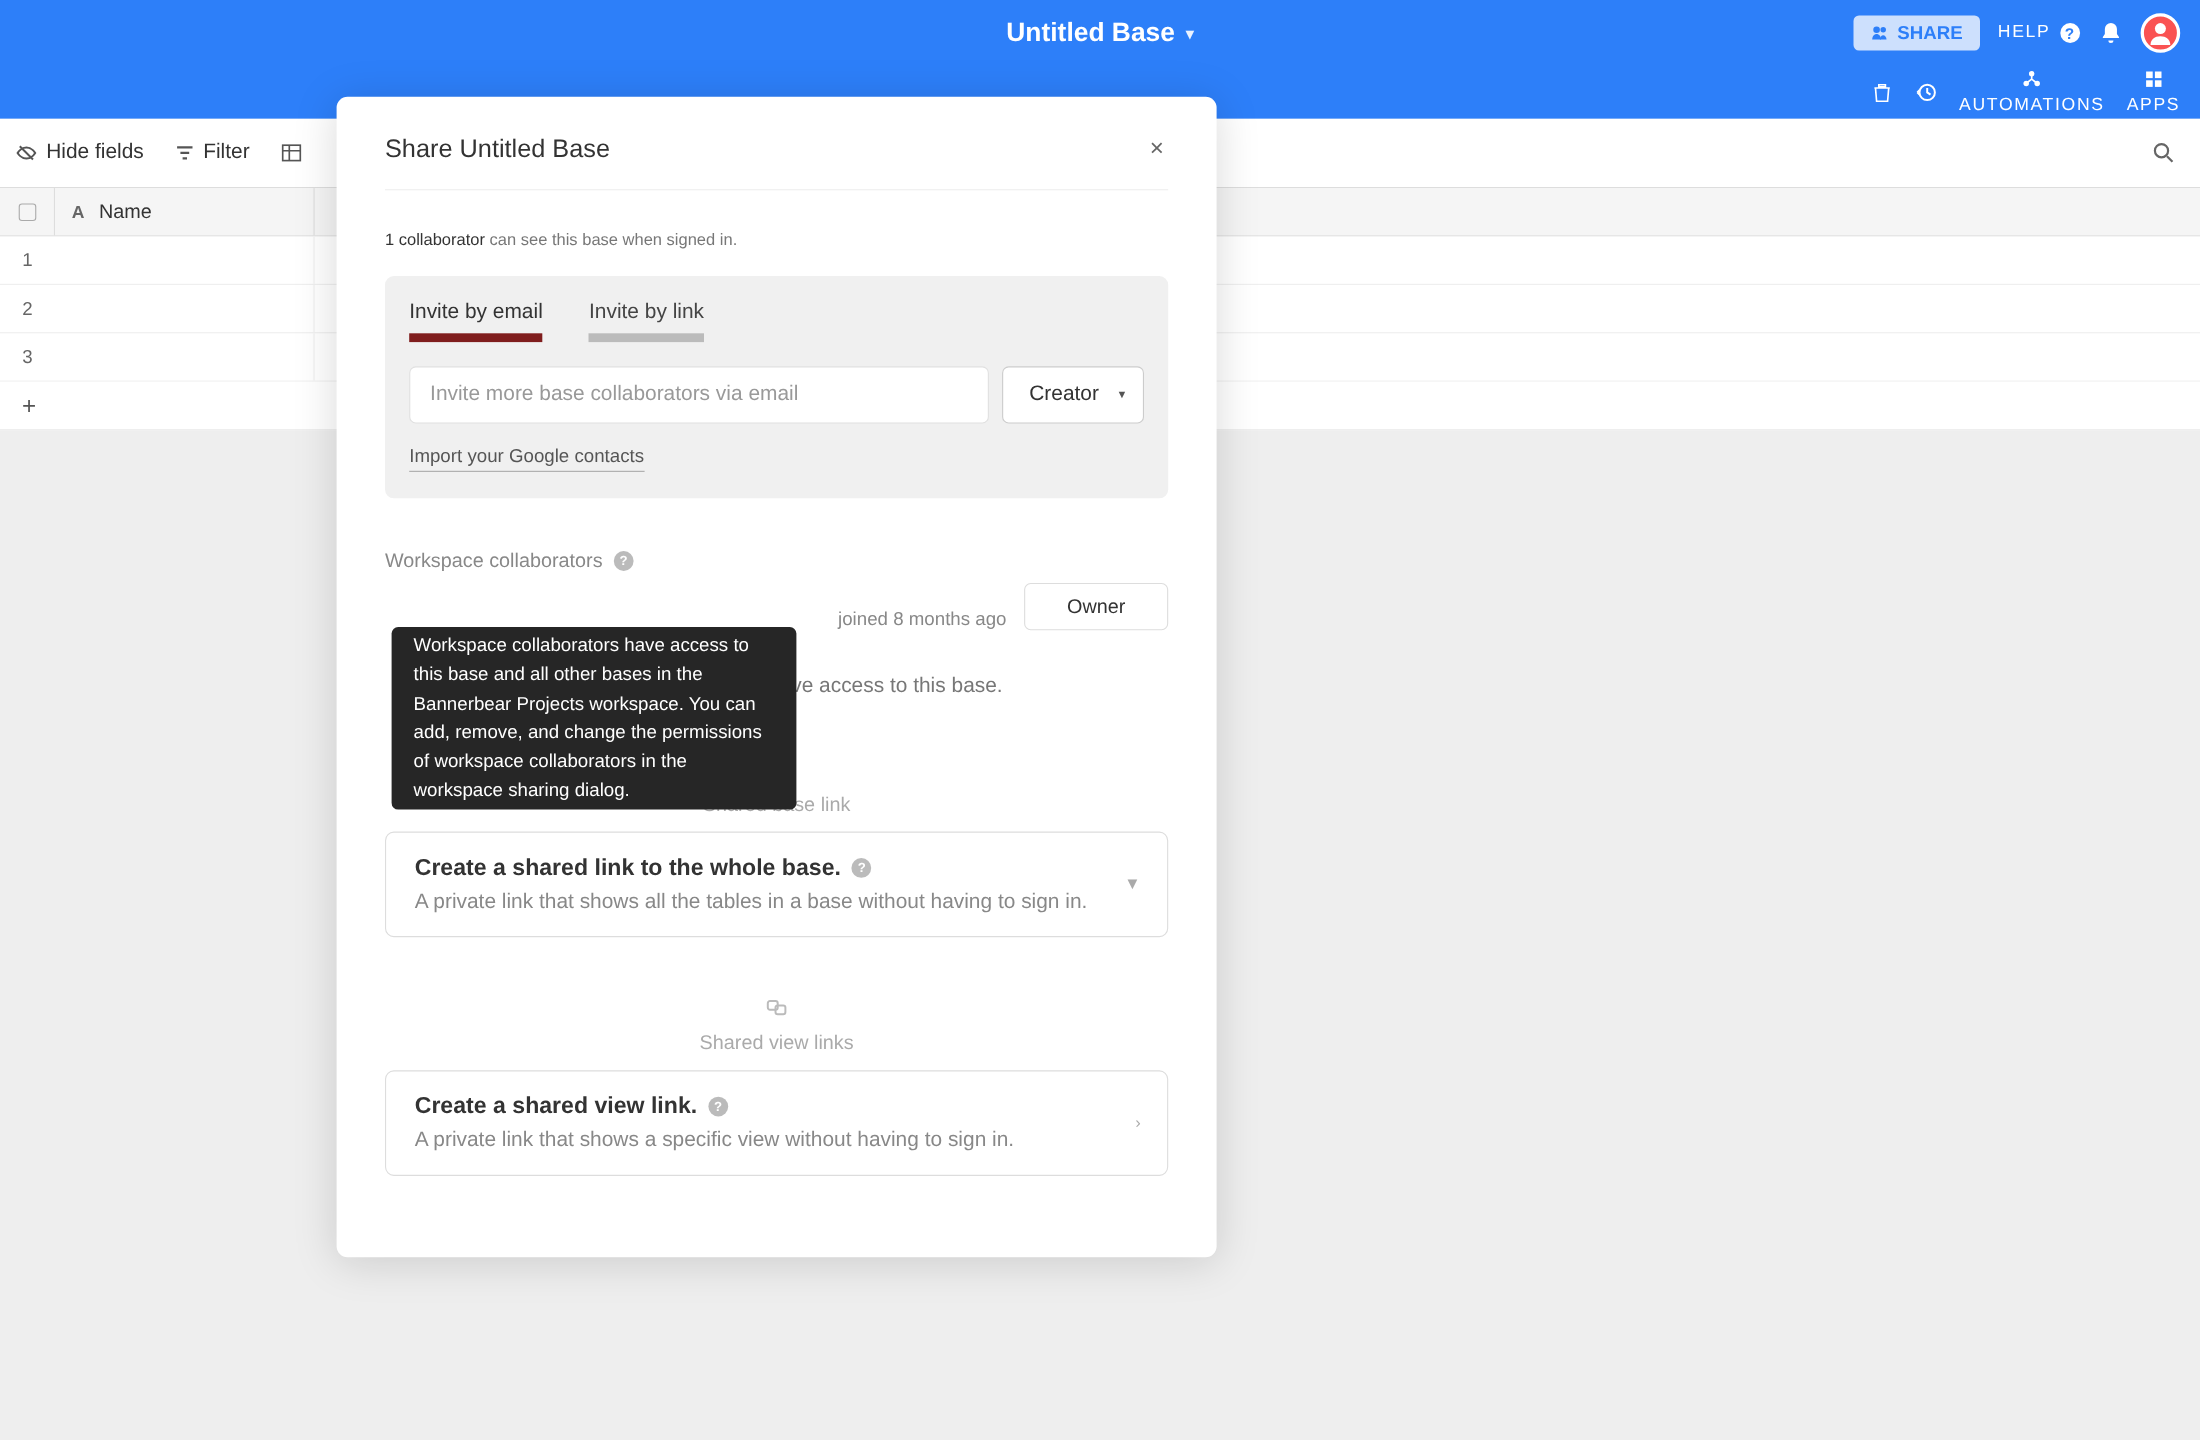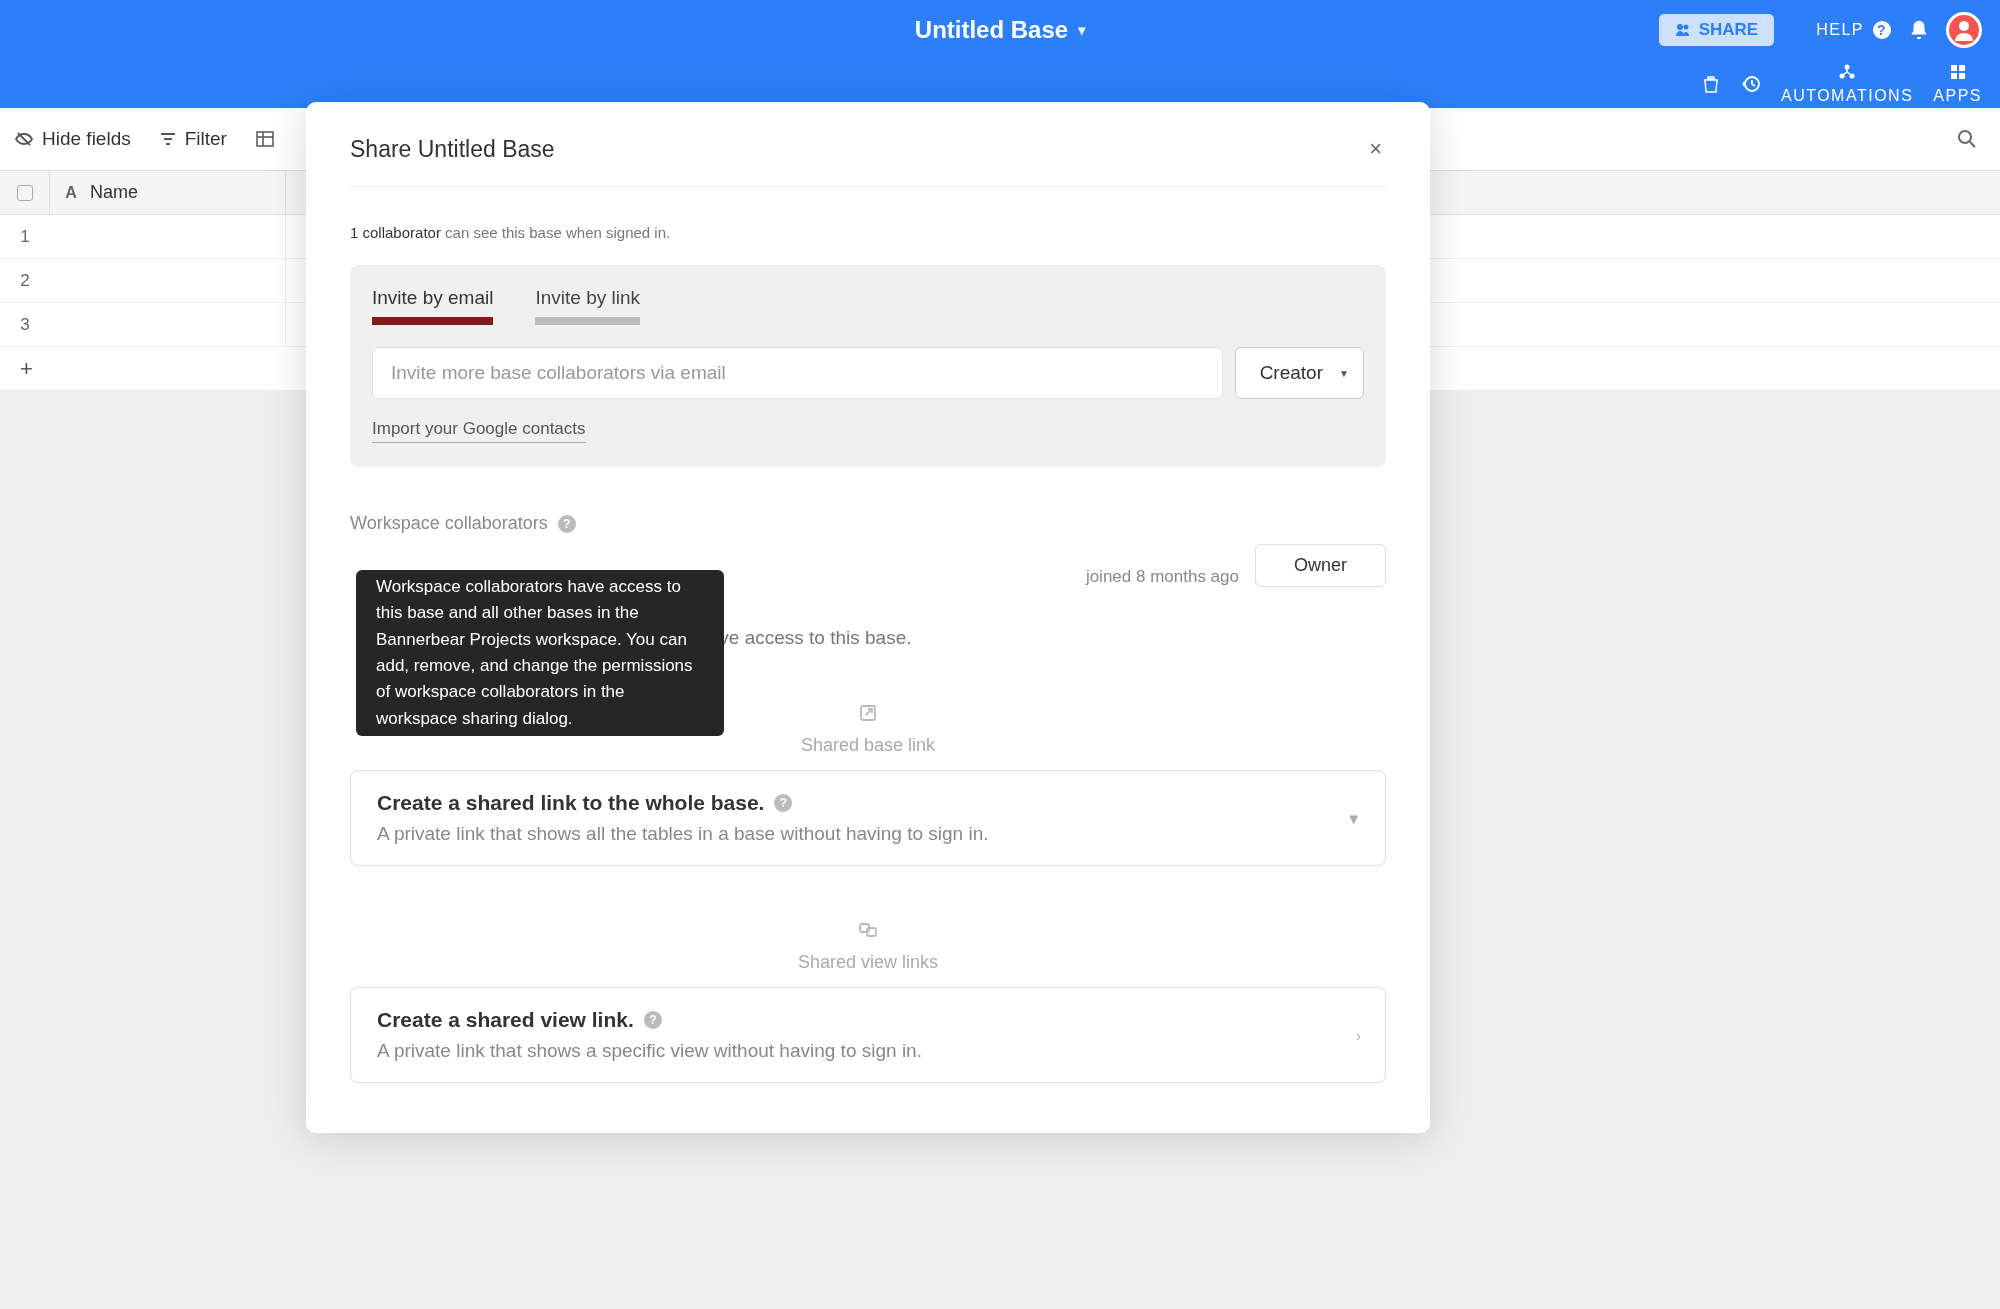--- a/index.html
+++ b/index.html
@@ -4,21 +4,21 @@
   <style>
     * { box-sizing: border-box; margin: 0; padding: 0; }
     body { font-family: -apple-system, BlinkMacSystemFont, "Segoe UI", Helvetica, Arial, sans-serif; background: #f5f5f5; width: 2000px; height: 1309px; overflow: hidden; position: relative; }
 
     .top-bar { background: #2d7ff9; height: 108px; display: flex; flex-direction: column; color: white; }
     .top-bar-row1 { display: flex; align-items: center; justify-content: center; position: relative; height: 60px; }
     .base-title { display: flex; align-items: center; gap: 10px; font-size: 24px; font-weight: 600; }
     .base-title .caret { font-size: 14px; color: rgba(255,255,255,0.9); }
     .top-bar-right { position: absolute; right: 18px; top: 0; height: 60px; display: flex; align-items: center; gap: 16px; }
     .share-btn { background: #cde0fd; color: #2d7ff9; border-radius: 5px; padding: 6px 16px; font-size: 17px; font-weight: 600; display: flex; align-items: center; gap: 8px; cursor: pointer; }
-    .help-btn { display: flex; align-items: center; gap: 8px; font-size: 16px; letter-spacing: 1.5px; font-weight: 500; cursor: pointer; margin-left: 26px; }
+    .help-btn { display: flex; align-items: center; gap: 8px; font-size: 16px; letter-spacing: 1.5px; font-weight: 500; cursor: pointer; }
     .bell-icon { width: 22px; height: 22px; cursor: pointer; }
     .avatar { width: 36px; height: 36px; border-radius: 50%; background: #fa5252; border: 3px solid white; display: flex; align-items: center; justify-content: center; cursor: pointer; }
 
     .top-bar-row2 { display: flex; align-items: center; justify-content: flex-end; height: 48px; padding-right: 18px; gap: 20px; }
     .top-bar-row2 .icon-item { display: flex; align-items: center; gap: 6px; font-size: 16px; letter-spacing: 1.5px; font-weight: 500; cursor: pointer; flex-direction: column; }
 
     .toolbar { background: white; border-bottom: 1px solid #ddd; height: 63px; display: flex; align-items: center; padding: 0 14px; gap: 28px; position: relative; }
     .toolbar-item { display: flex; align-items: center; gap: 8px; color: #333; font-size: 19px; cursor: pointer; }
     .toolbar-search { position: absolute; right: 22px; }
 
@@ -26,21 +26,21 @@
     .grid-header { background: #f5f5f5; border-bottom: 1px solid #ddd; height: 44px; display: flex; align-items: center; }
     .grid-header-cell { border-right: 1px solid #ddd; height: 100%; display: flex; align-items: center; padding: 0 12px; }
     .grid-header-checkbox { width: 50px; justify-content: center; }
     .grid-header-name { width: 236px; gap: 10px; color: #333; font-size: 18px; }
     .grid-rows { background: white; }
     .grid-row { height: 44px; border-bottom: 1px solid #eee; display: flex; align-items: center; }
     .grid-row-num { width: 50px; text-align: center; color: #666; font-size: 17px; }
     .grid-row-cell { width: 236px; border-right: 1px solid #eee; height: 100%; }
     .grid-add-row { height: 44px; display: flex; align-items: center; padding-left: 20px; color: #555; font-size: 22px; cursor: pointer; border-bottom: 1px solid #eee; background: white; }
 
-    .modal { position: absolute; left: 306px; top: 102px; width: 1124px; background: white; border-radius: 10px; box-shadow: 0 4px 40px rgba(0,0,0,0.15); padding: 30px 44px 50px 44px; z-index: 10; }
+    .modal { position: absolute; left: 306px; top: 88px; width: 800px; background: white; border-radius: 10px; box-shadow: 0 4px 40px rgba(0,0,0,0.15); padding: 30px 44px 74px 44px; z-index: 10; }
     .modal-header { display: flex; justify-content: space-between; align-items: center; padding-bottom: 20px; border-bottom: 1px solid #eee; }
     .modal-title { font-size: 23px; font-weight: 500; color: #333; }
     .modal-close { font-size: 22px; color: #666; cursor: pointer; padding: 4px; }
     .modal-subtitle { margin-top: 37px; font-size: 15px; color: #777; }
     .modal-subtitle strong { color: #333; font-weight: 500; }
 
     .invite-box { background: #f0f0f0; border-radius: 8px; margin-top: 24px; padding: 22px 22px 24px 22px; }
     .invite-tabs { display: flex; gap: 42px; }
     .invite-tab { font-size: 19px; color: #333; padding-bottom: 8px; border-bottom: 8px solid #7f1d1d; cursor: pointer; }
     .invite-tab.inactive { border-bottom-color: #bbb; color: #444; }

